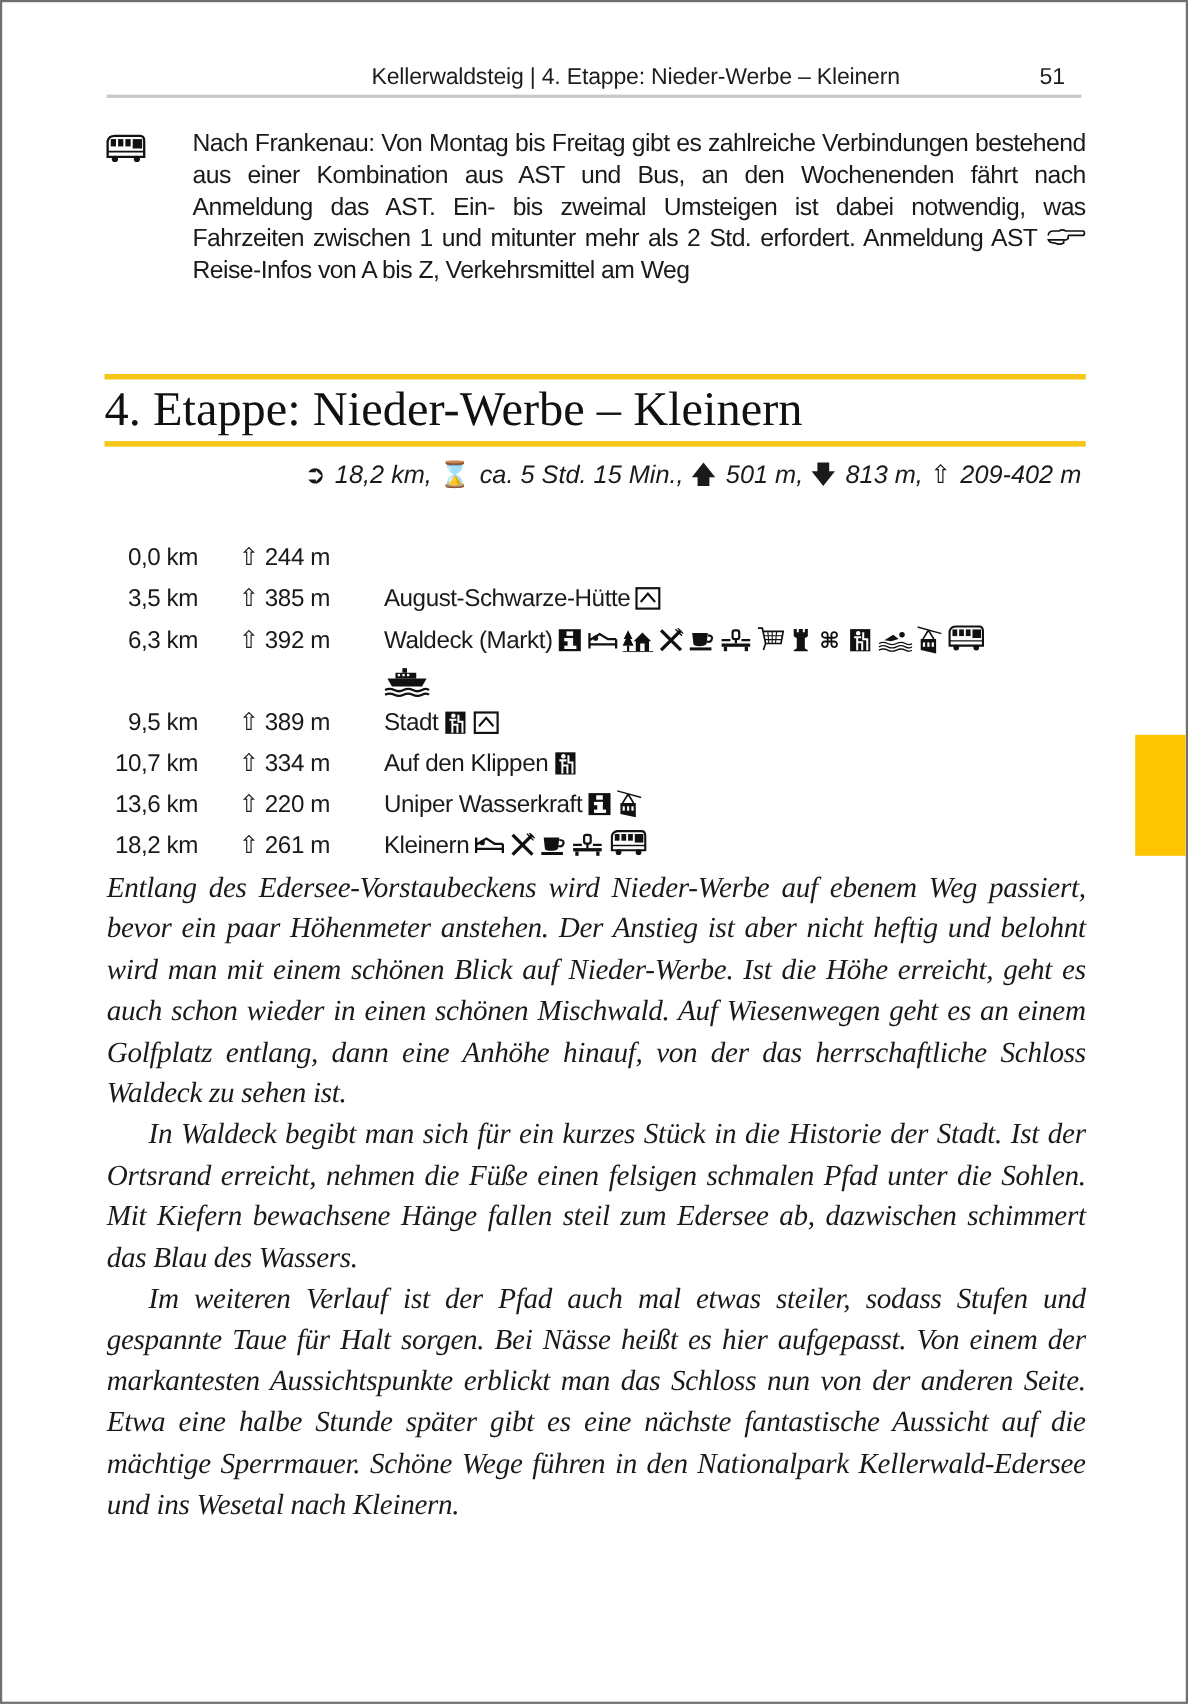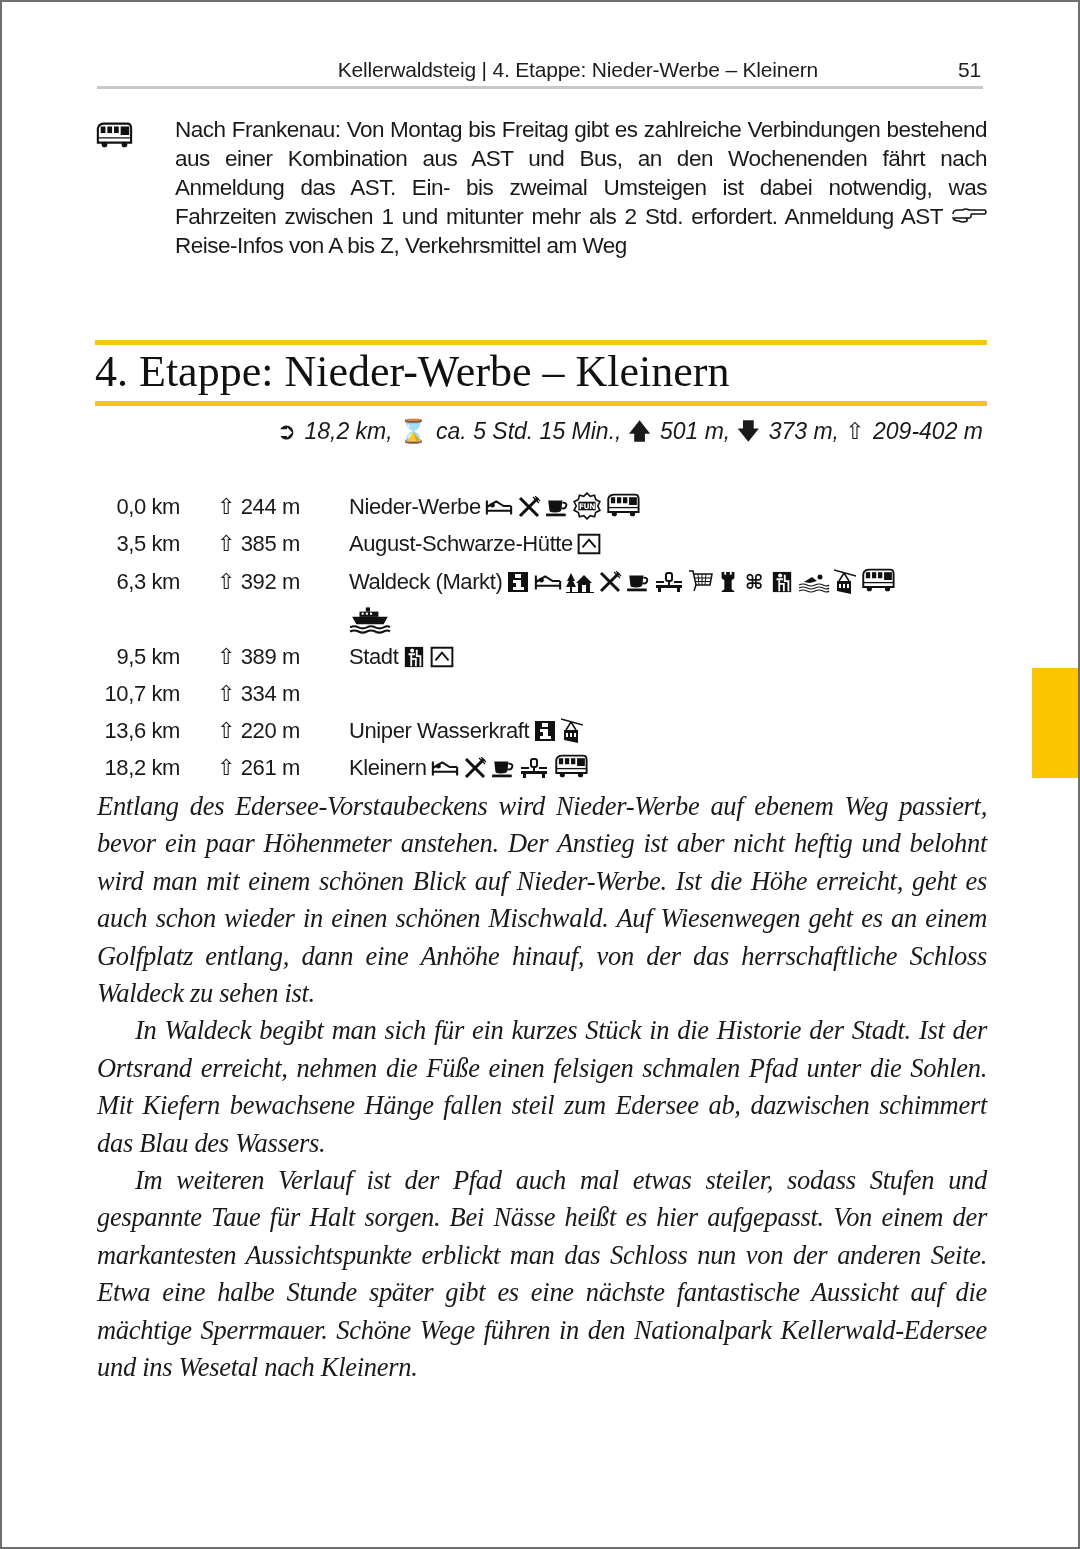--- a/index.html
+++ b/index.html
@@ -7,21 +7,21 @@
     width: 1080px; height: 1549px; position: relative; overflow: hidden;
     box-sizing: border-box; border: 2px solid #6f6f6f;
     font-family: "Liberation Sans", sans-serif; color: #1a1a1a;
   }
   .running-header {
     position: absolute; left: 95px; top: 56px; width: 886px; height: 28px;
     border-bottom: 3px solid #c8c8c8;
     font-size: 21px; color: #1d1d1d; letter-spacing: -0.2px;
   }
   .running-header .title { position: absolute; right: 165px; top: 0; }
-  .running-header .pageno { position: absolute; right: 2px; top: 0; text-align: center; }
+  .running-header .pageno { position: absolute; right: 15px; top: 0; text-align: center; }
   .transit-block { position: absolute; left: 93px; top: 113px; width: 892px; }
   .transit-block .bus-icon { position: absolute; left: 0; top: 4px; width: 38px; height: 32px; }
   .transit-block .text {
     position: absolute; left: 80px; top: 0; width: 812px;
     font-size: 22.5px; line-height: 29px; text-align: justify;
     letter-spacing: -0.5px; font-stretch: condensed;
   }
   .hand-icon { display: inline-block; width: 36px; height: 20px; vertical-align: -2px; }
   .stage-heading {
     position: absolute; left: 93px; top: 338px; width: 892px; height: 56px;
@@ -181,40 +181,29 @@
 </div>
 
 <div class="stats">
   <span class="ico">➲</span>
   <span>18,2 km,</span>
   <span class="ico">⌛</span>
   <span>ca. 5 Std. 15 Min.,</span>
   <span class="ico">🡅</span>
   <span>501 m,</span>
   <span class="ico">🡇</span>
-  <span>373 m,</span>
+  <span>813 m,</span>
   <span class="ico">⇧</span>
   <span>209-402 m</span>
 </div>
 
 <div class="waypoints">
   <div class="wp-row">
     <span class="wp-dist">0,0 km</span>
     <span class="wp-alt"><span>⇧</span> <span>244 m</span></span>
-    <span class="wp-place"><span>Nieder-Werbe</span><svg class="poi" style="width:28px">
-          <use href="#sym-bed"></use>
-        </svg><svg class="poi">
-          <use href="#sym-restaurant"></use>
-        </svg><svg class="poi">
-          <use href="#sym-cafe"></use>
-        </svg><svg class="poi" style="width:28px;height:28px;vertical-align:-6px">
-          <use href="#sym-fun"></use>
-        </svg><svg class="poi" style="width:36px;height:26px">
-          <use href="#sym-bus"></use>
-        </svg></span>
   </div>
   <div class="wp-row">
     <span class="wp-dist">3,5 km</span>
     <span class="wp-alt"><span>⇧</span> <span>385 m</span></span>
     <span class="wp-place"><span>August-Schwarze-Hütte</span><svg class="poi">
           <use href="#sym-hut"></use>
         </svg></span>
   </div>
   <div class="wp-row tall">
     <span class="wp-dist">6,3 km</span>
@@ -254,20 +243,23 @@
     <span class="wp-alt"><span>⇧</span> <span>389 m</span></span>
     <span class="wp-place"><span>Stadt</span><svg class="poi">
           <use href="#sym-view"></use>
         </svg><svg class="poi">
           <use href="#sym-hut"></use>
         </svg></span>
   </div>
   <div class="wp-row">
     <span class="wp-dist">10,7 km</span>
     <span class="wp-alt"><span>⇧</span> <span>334 m</span></span>
+    <span class="wp-place"><span>Auf den Klippen</span><svg class="poi">
+          <use href="#sym-view"></use>
+        </svg></span>
   </div>
   <div class="wp-row">
     <span class="wp-dist">13,6 km</span>
     <span class="wp-alt"><span>⇧</span> <span>220 m</span></span>
     <span class="wp-place"><span>Uniper Wasserkraft</span><svg class="poi">
           <use href="#sym-info"></use>
         </svg><svg class="poi" style="width:22px;height:28px;vertical-align:-8px">
           <use href="#sym-cablecar"></use>
         </svg></span>
   </div>

